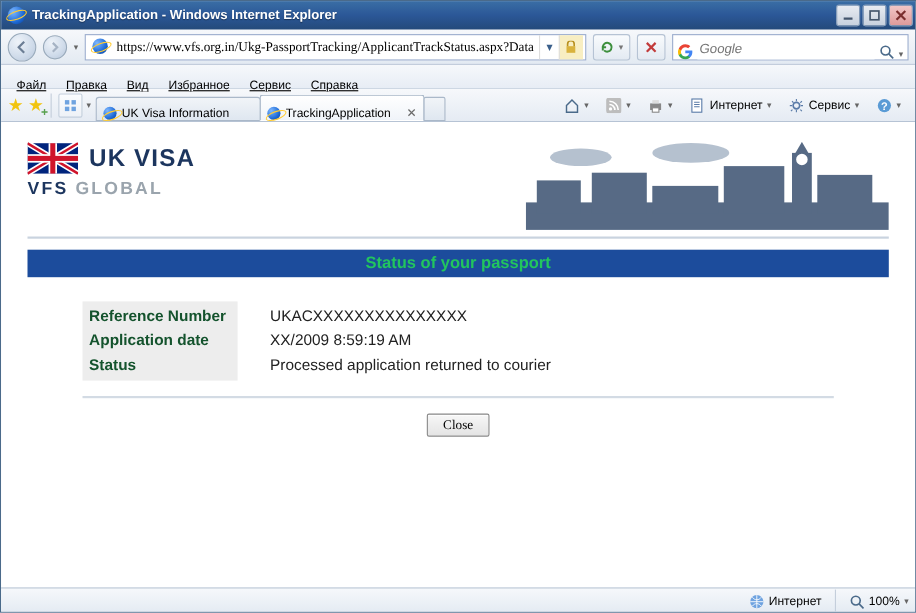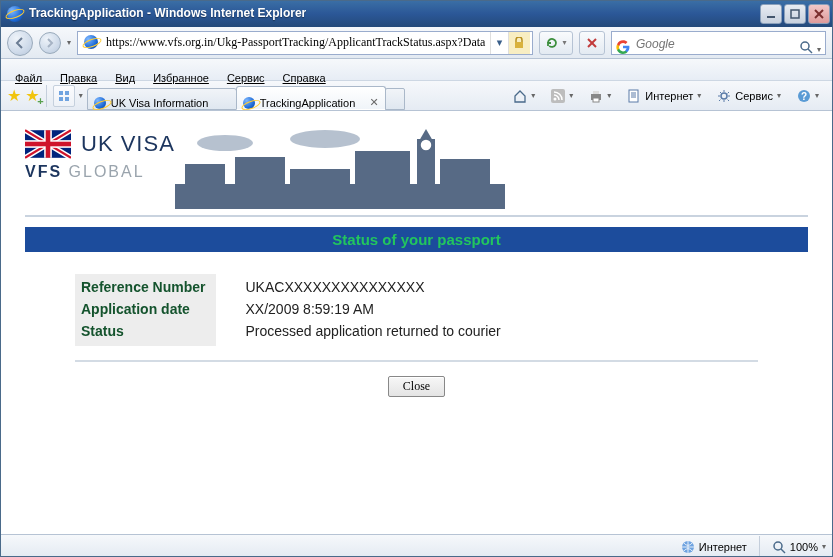--- a/index.html
+++ b/index.html
@@ -44,21 +44,21 @@
   .quick{width:22px;height:22px;border:1px solid #c5d0dd;border-radius:2px;display:flex;align-items:center;justify-content:center;background:linear-gradient(#fbfcfe,#eef2f7);}
   .tabstrip{display:flex;align-items:flex-end;flex:1;height:28px;gap:0;}
   .tab{height:24px;min-width:150px;max-width:170px;border:1px solid #aab8c9;border-bottom:1px solid #fff;background:linear-gradient(#fff,#f0f4f9);display:flex;align-items:flex-end;padding:0 6px;gap:5px;border-radius:3px 3px 0 0;margin-right:-1px;}
   .tab.inactive{background:linear-gradient(#f1f4f8,#dfe7f0);border-bottom-color:#aab8c9;height:22px;}
   .tab .x{margin-left:auto;color:#6a6a6a;}
   .newtab{width:20px;height:22px;border:1px solid #aab8c9;background:linear-gradient(#f1f4f8,#dfe7f0);border-radius:2px 2px 0 0;border-bottom-color:#aab8c9;}
   .right-tools{display:flex;align-items:center;gap:2px;}
   .tool{height:24px;padding:0 6px;border:1px solid transparent;border-radius:3px;display:flex;align-items:center;gap:4px;}
   .content-area{position:relative;height:calc(557px - 26px - 32px - 22px - 30px - 24px);overflow:auto;background:#fff;}
   .page{padding:18px 24px 20px;}
-  .branding{display:flex;align-items:flex-start;}
+  .branding{display:flex;align-items:flex-start;justify-content:space-between;font-weight:bold;}
   .brand-left{display:flex;flex-direction:column;}
   .flag-title{display:flex;align-items:center;gap:10px;}
   .ukflag{width:46px;height:30px;}
   .ukvisa{font-family:Arial,sans-serif;font-size:22px;color:#1c355e;letter-spacing:1px;}
   .vfs{font-family:Arial,sans-serif;font-size:16px;color:#1c355e;letter-spacing:2px;margin-top:4px;}
   .vfs .g{color:#9aa4ad;}
   .city{width:330px;height:80px;}
   .rule{height:2px;background:#c9d3df;margin:6px 0 10px;}
   .banner{background:#1c4c9c;color:#22c55e;text-align:center;font-weight:bold;font-size:15px;padding:4px 0;font-family:Arial;}
   .info{margin:22px 50px 10px;}

